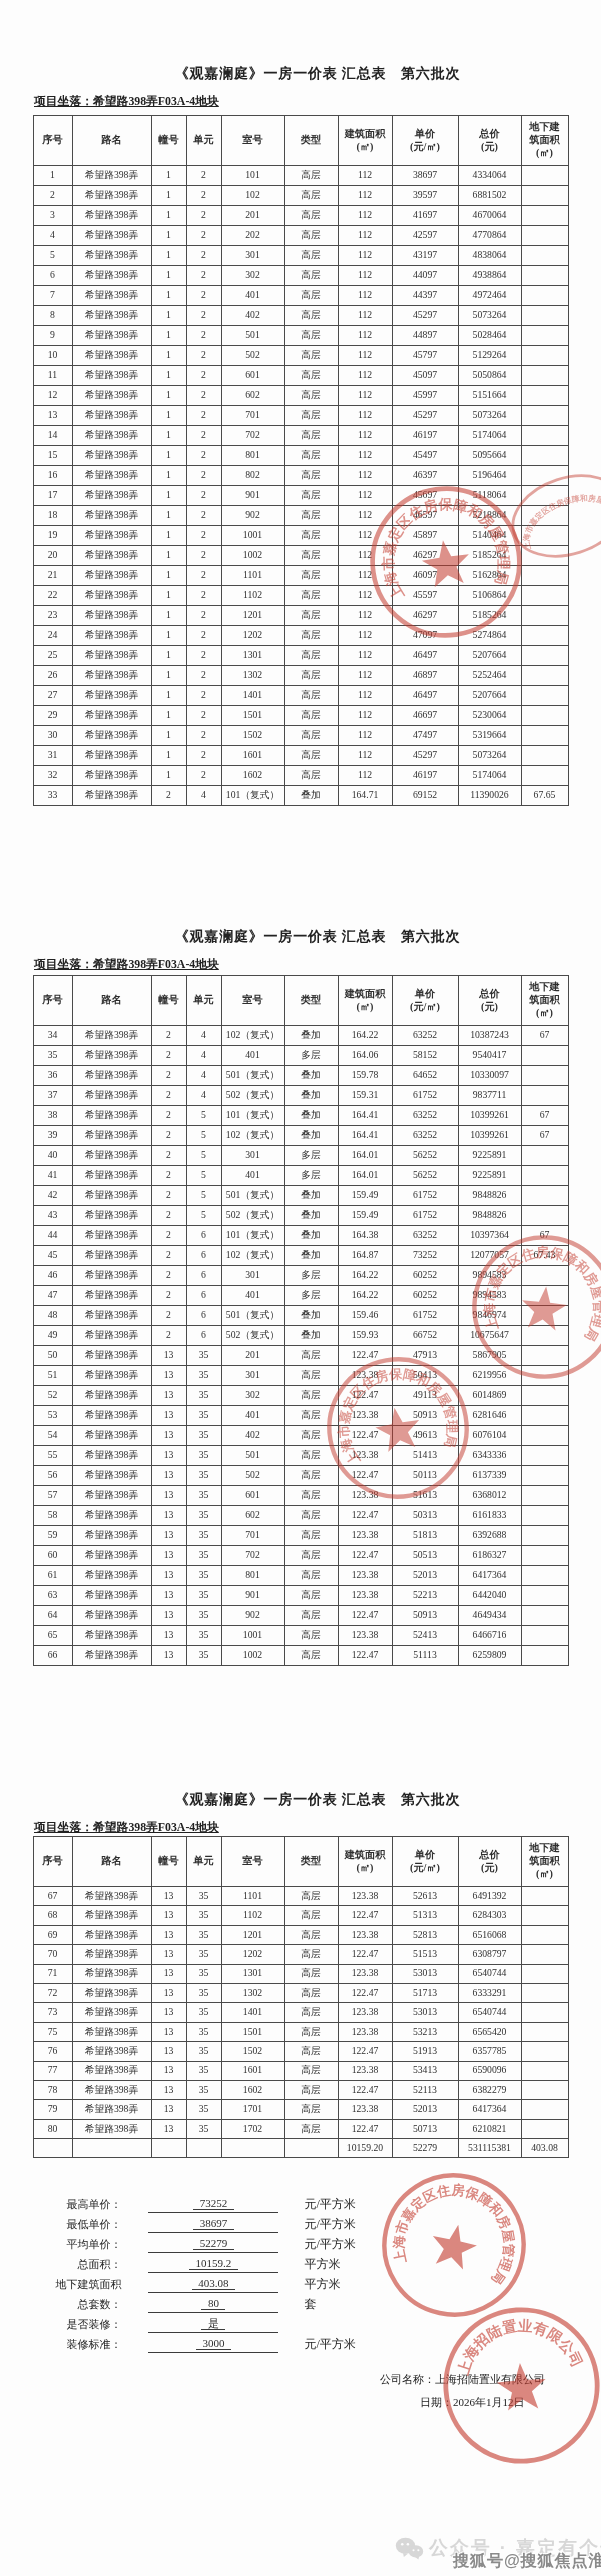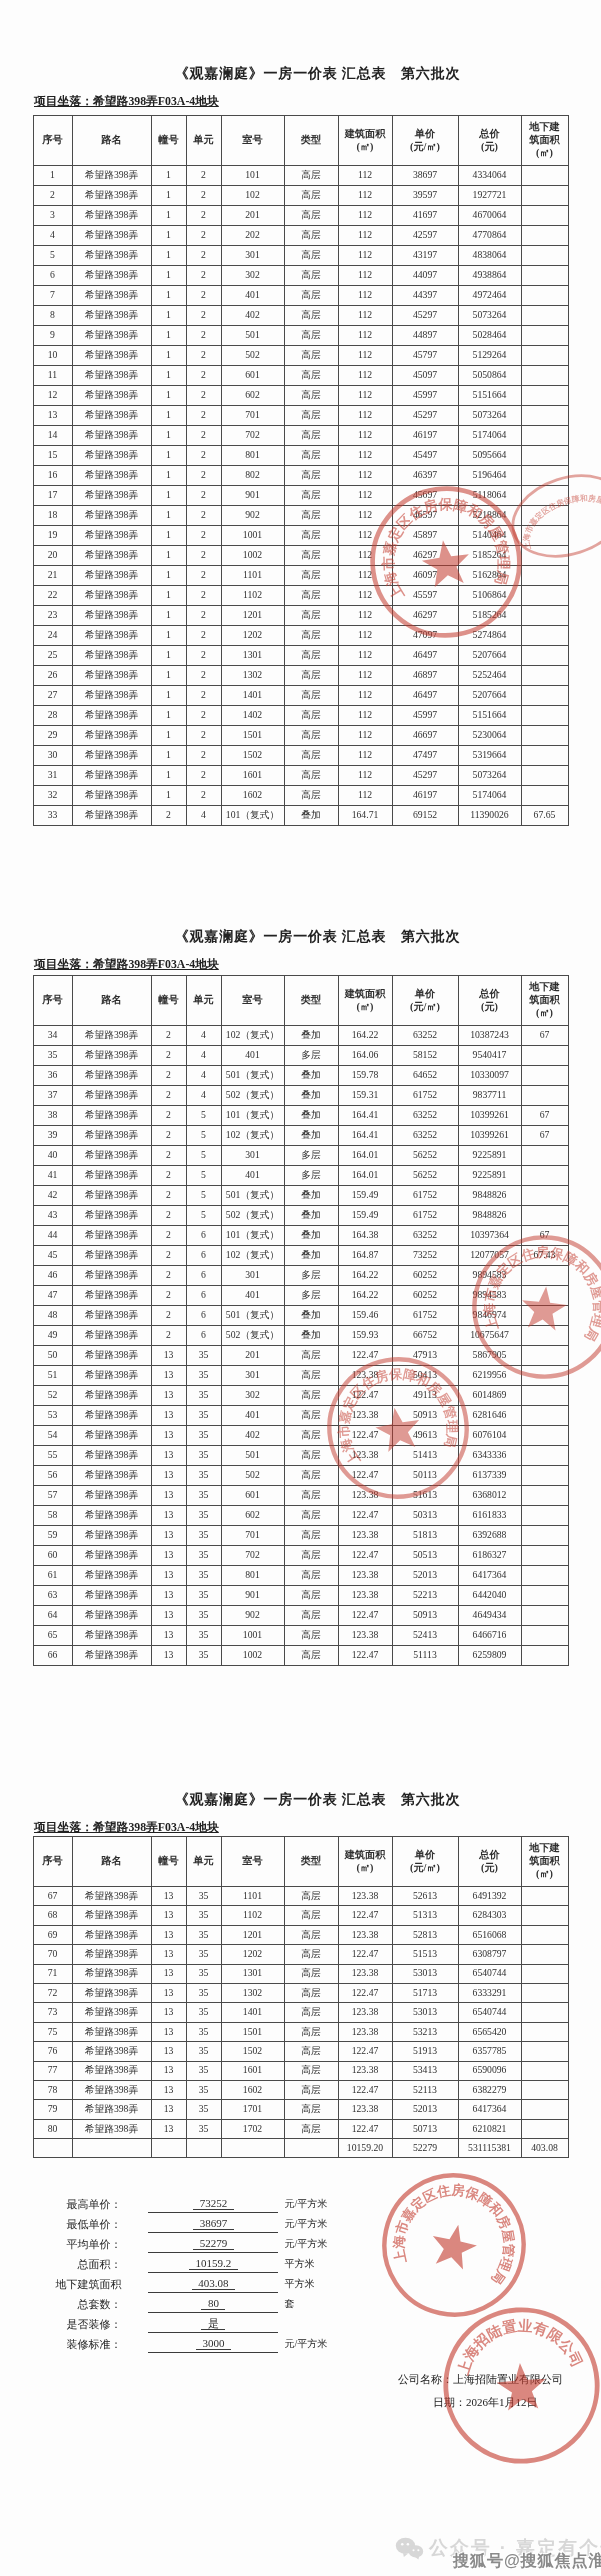--- a/index.html
+++ b/index.html
@@ -30,21 +30,21 @@
   .t1 tbody td{height:19px}
   .t2 tbody td{height:19px}
   .t3 tbody td{height:18.4px}
 
   .summary{position:absolute;left:0;top:2194px;width:601px}
   .sline{display:flex;align-items:center;height:20px;padding-left:24.4px}
   .slabel{display:inline-block;width:97px;text-align:right;font-size:11px;color:#222}
   .svline{display:inline-block;width:130px;margin-left:27px;text-align:center;
           border-bottom:1.2px solid #3c3c3c;padding-bottom:0.8px}
   .svalue{font-size:11px;border-bottom:0.8px solid #3c3c3c;padding:0 6.5px}
-  .sunit{display:inline-block;margin-left:6px;font-size:10px;color:#222}
+  .sunit{display:inline-block;margin-left:26px;font-size:12px;color:#222}
 
   .footer-line{position:absolute;font-size:11px;color:#222}
 
   .stamp{position:absolute;color:#c33a2d;pointer-events:none}
   .stamp svg{display:block}
 
   .wm-wechat{position:absolute;left:395px;top:2535px;display:flex;align-items:center;
     color:#d7d7d7;font-size:18.7px;font-weight:700;letter-spacing:2.4px;
     font-family:"Liberation Sans","DejaVu Sans",sans-serif;white-space:nowrap}
   .wm-wechat .wicon{width:29px;height:24.4px;margin-right:4.9px}
@@ -109,21 +109,21 @@
 
       <tr>
         <td>2</td>
         <td>希望路398弄</td>
         <td>1</td>
         <td>2</td>
         <td>102</td>
         <td>高层</td>
         <td>112</td>
         <td>39597</td>
-        <td>1927721</td>
+        <td>6881502</td>
         <td></td>
       </tr>
 
       <tr>
         <td>3</td>
         <td>希望路398弄</td>
         <td>1</td>
         <td>2</td>
         <td>201</td>
         <td>高层</td>
@@ -438,32 +438,20 @@
         <td>1</td>
         <td>2</td>
         <td>1401</td>
         <td>高层</td>
         <td>112</td>
         <td>46497</td>
         <td>5207664</td>
         <td></td>
       </tr>
 
-      <tr>
-        <td>28</td>
-        <td>希望路398弄</td>
-        <td>1</td>
-        <td>2</td>
-        <td>1402</td>
-        <td>高层</td>
-        <td>112</td>
-        <td>45997</td>
-        <td>5151664</td>
-        <td></td>
-      </tr>
 
       <tr>
         <td>29</td>
         <td>希望路398弄</td>
         <td>1</td>
         <td>2</td>
         <td>1501</td>
         <td>高层</td>
         <td>112</td>
         <td>46697</td>
@@ -1249,22 +1237,22 @@
       <span class="sunit"></span>
     </div>
 
     <div class="sline">
       <span class="slabel">装修标准：</span>
       <span class="svline"><span class="svalue">3000</span></span>
       <span class="sunit">元/平方米</span>
     </div>
   </div>
 
-<div class="footer-line" style="left:398px;top:2372px">公司名称：上海招陆置业有限公司</div>
-<div class="footer-line" style="left:433px;top:2395px">日期：2026年1月12日</div>
+<div class="footer-line" style="left:380px;top:2372px">公司名称：上海招陆置业有限公司</div>
+<div class="footer-line" style="left:420px;top:2395px">日期：2026年1月12日</div>
 
 <div class="stamp" style="left:507px;top:457px;width:123px;height:118px;opacity:.45;transform:rotate(-18deg)">
     <svg viewBox="0 0 220 150" width="100%" height="100%">
       <ellipse cx="110" cy="75" rx="102" ry="68" fill="none" stroke="currentColor" stroke-width="5"></ellipse>
       <defs>
         <path id="stp0" d="M 28,105 A 82 52 0 1 1 192,105" fill="none"></path>
       </defs>
       <text font-size="14" font-weight="bold" fill="currentColor"><textPath href="#stp0" startOffset="50%" text-anchor="middle">上海市嘉定区住房保障和房屋管理局</textPath></text>
     </svg>
   </div>

